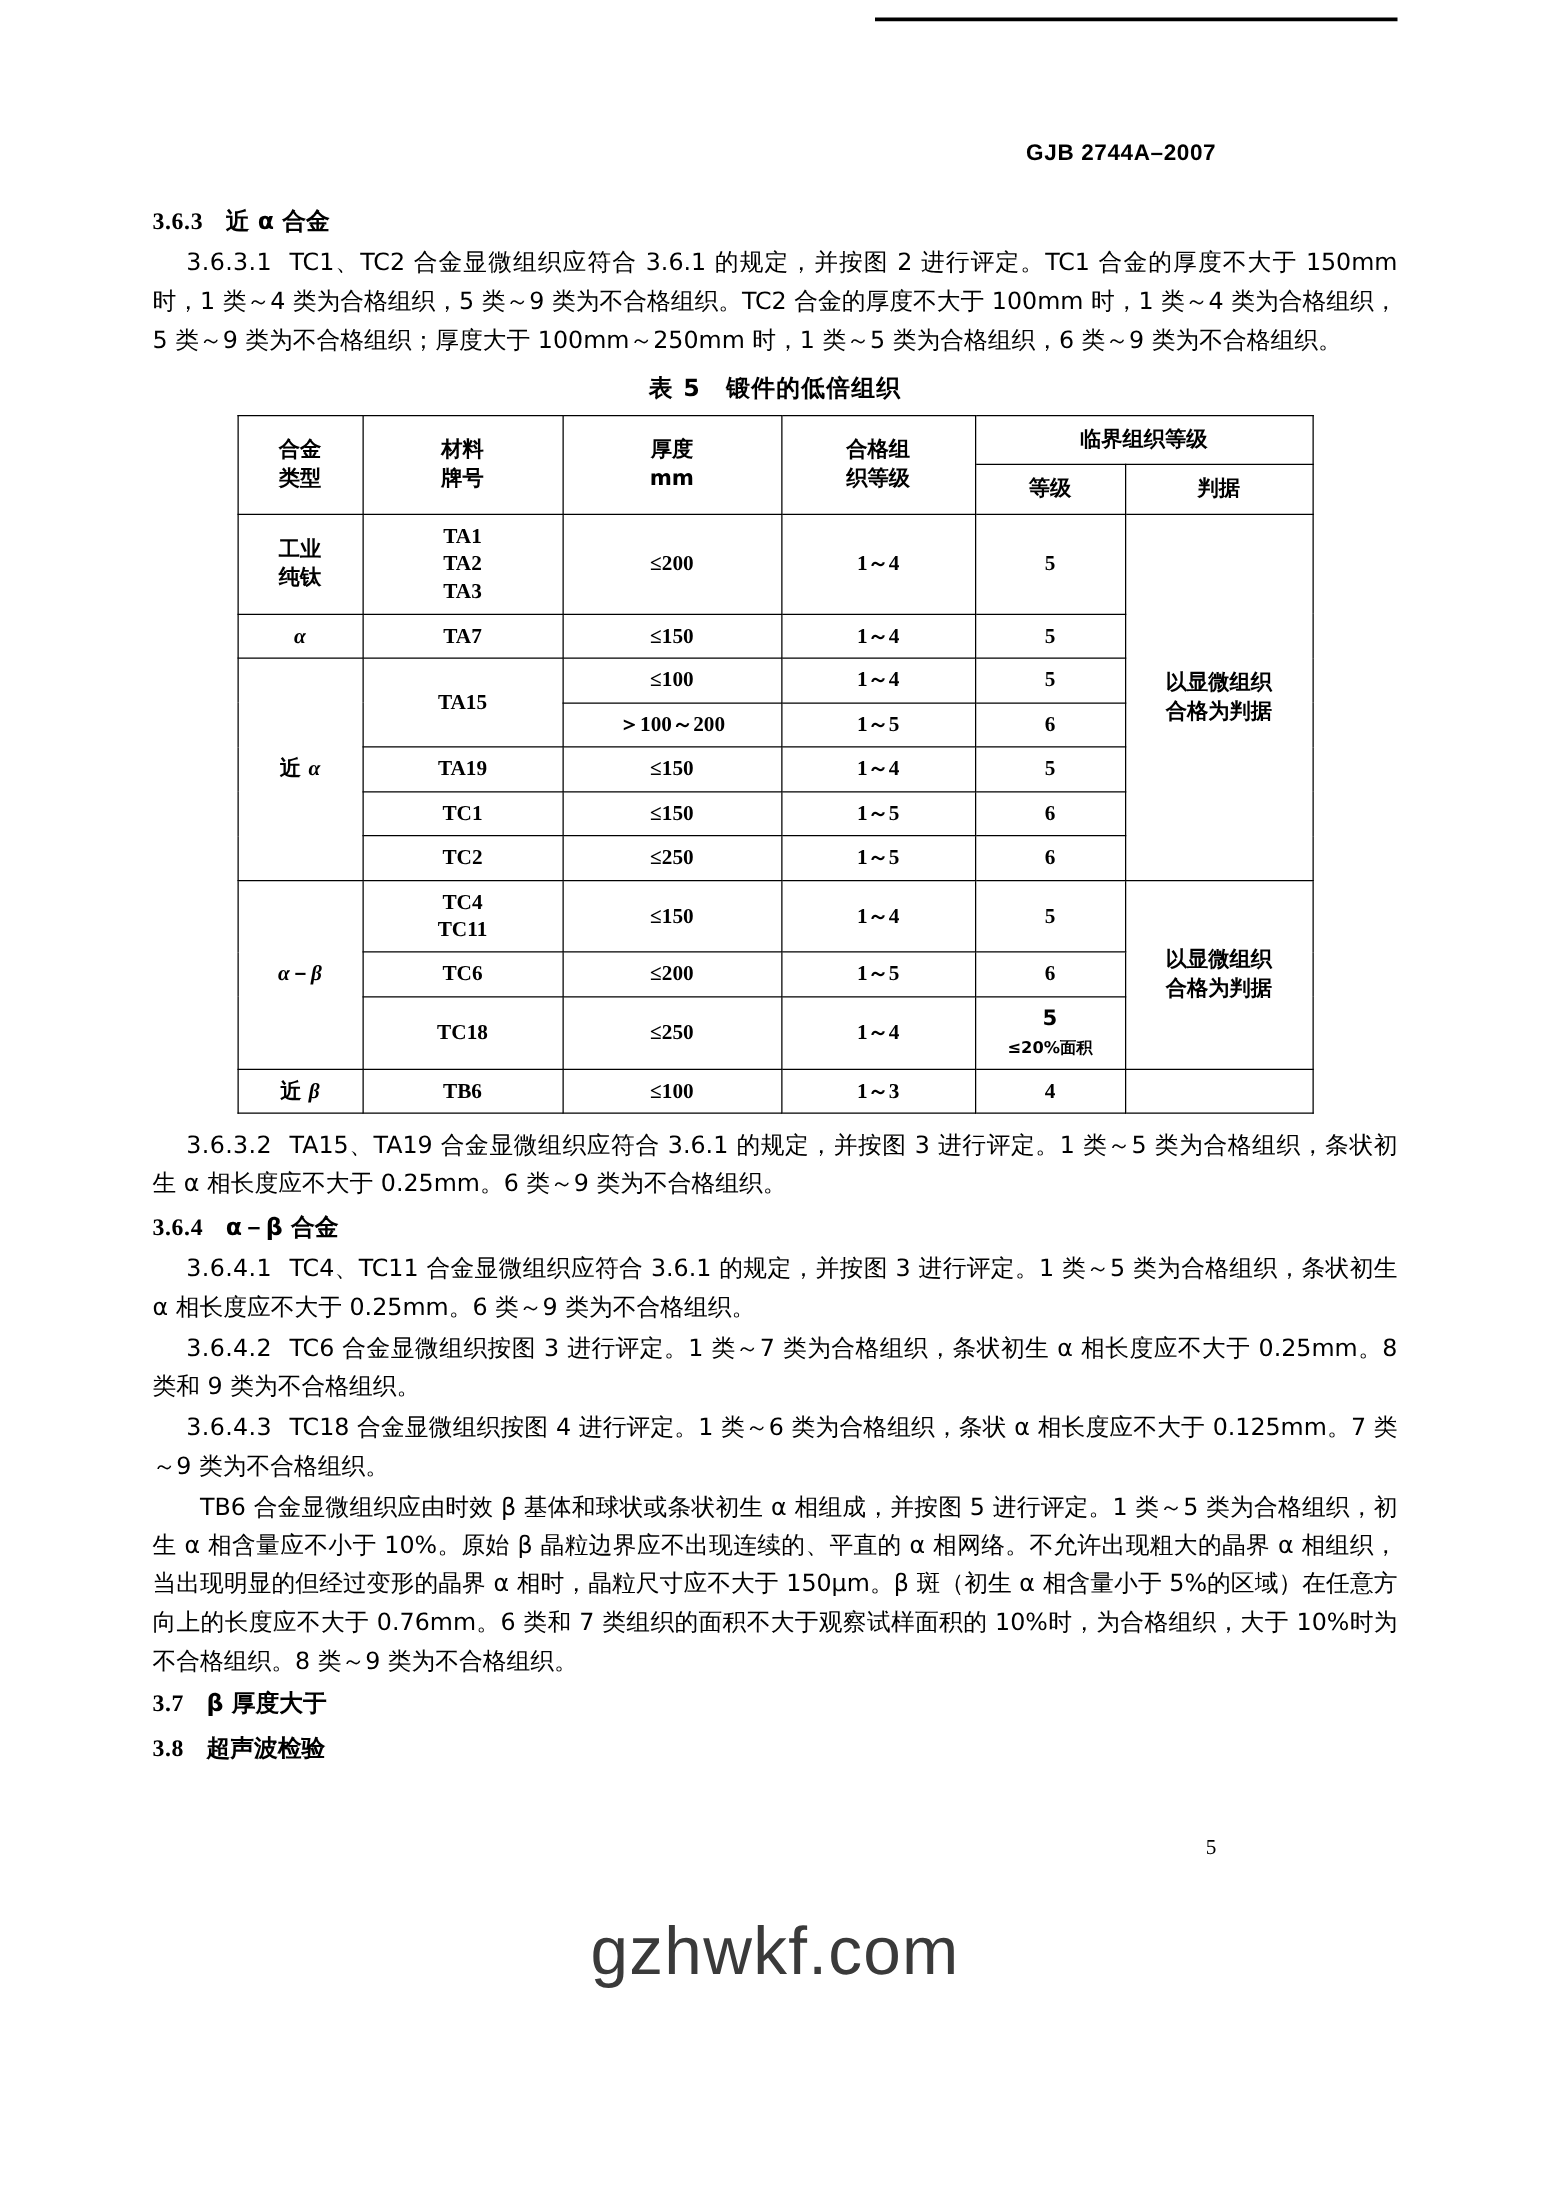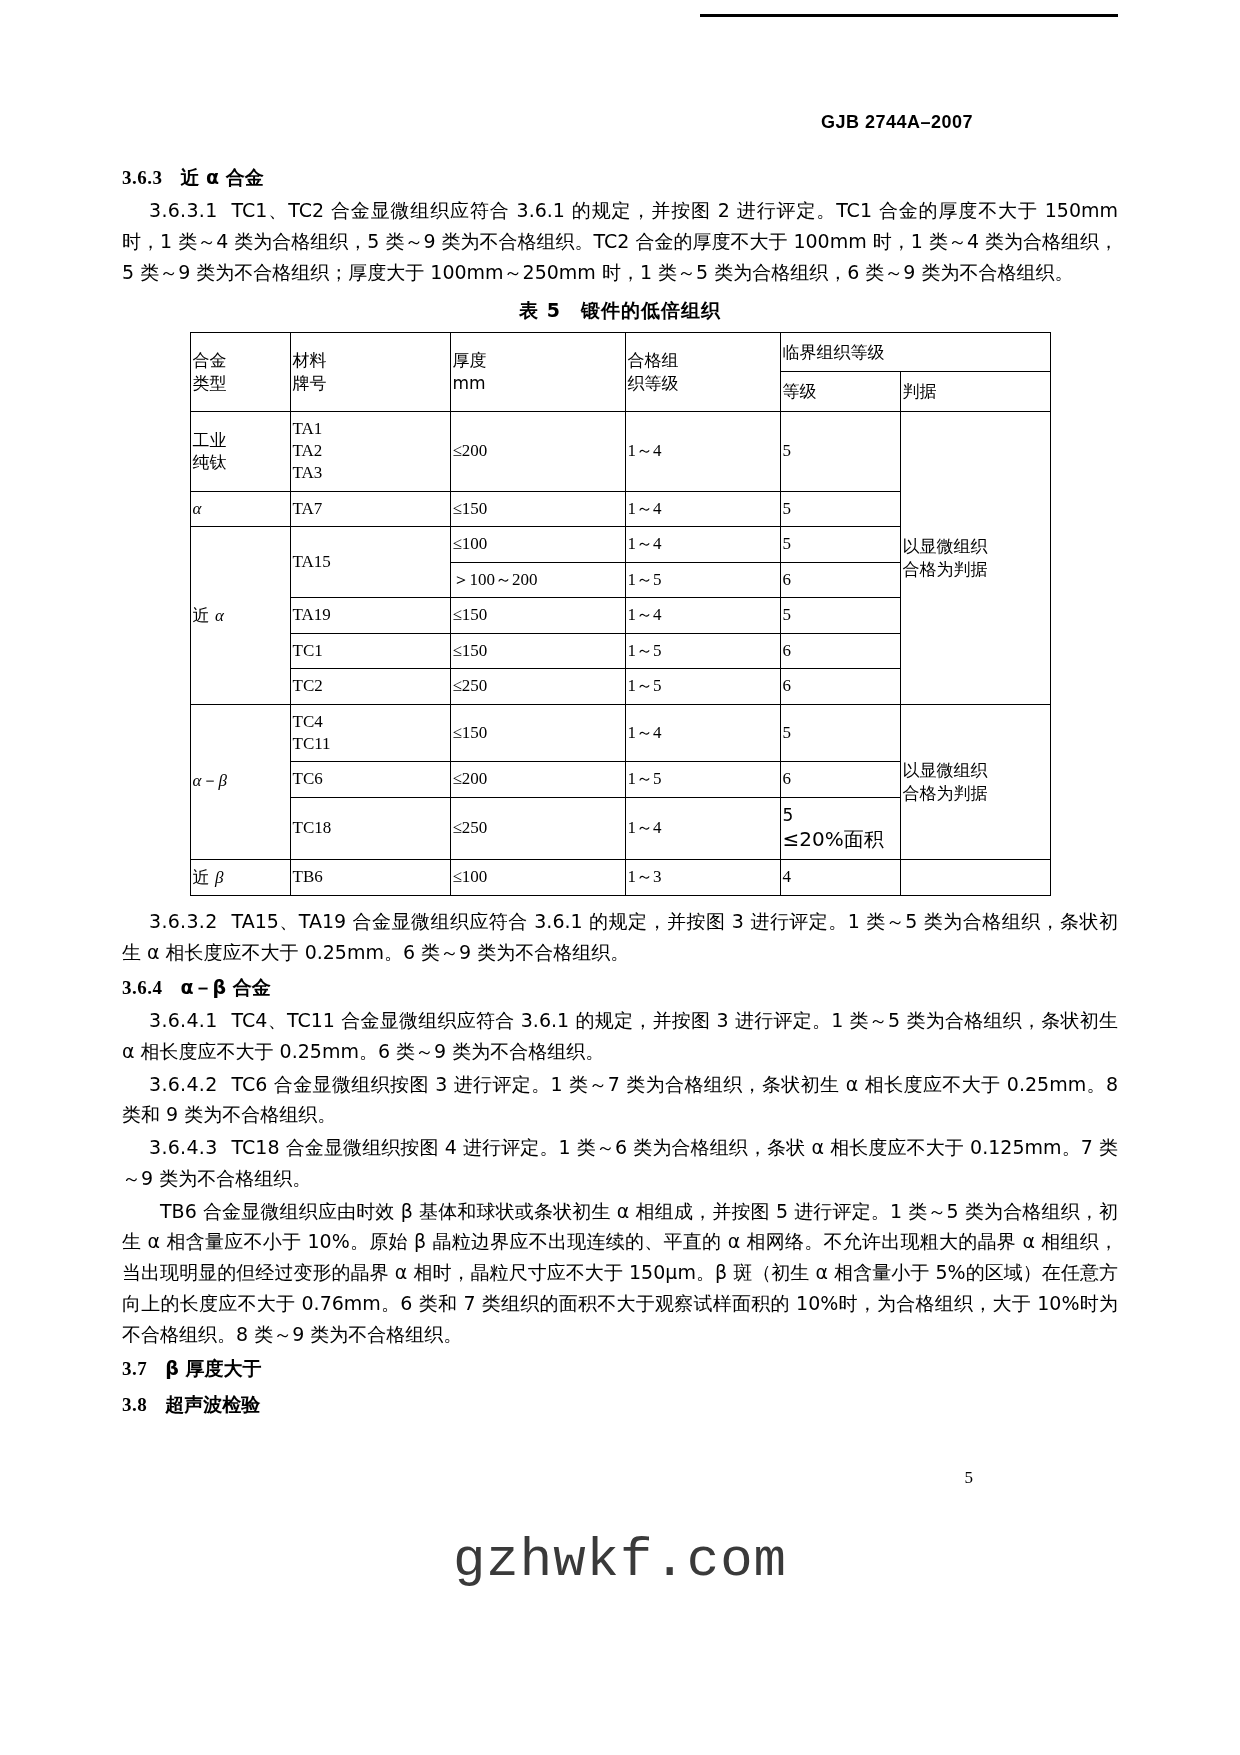--- a/index.html
+++ b/index.html
@@ -83,23 +83,24 @@
   }
   table.low-mag {
     border-collapse: collapse;
     width: 860px;
     margin: 0 auto 10px auto;
     font-size: 17px;
     table-layout: fixed;
   }
   table.low-mag td, table.low-mag th {
     border: 1.5px solid #000;
+    text-align: center;
     vertical-align: middle;
     padding: 6px 2px;
-    font-weight: normal;
+    font-weight: bold;
     line-height: 1.32;
     margin-left: 24px;
   }
   table.low-mag .hdr td {
     padding: 8px 2px;
   }
   .cjk {
     font-family: "DejaVu Sans", "Liberation Sans", sans-serif;
   }
   i.v { font-family: "Liberation Serif", serif; font-style: italic; }
@@ -108,27 +109,27 @@
     right: 122px;
     top: 1468px;
     font-size: 17px;
   }
   .watermark {
     position: absolute;
     left: 0;
     top: 1530px;
     width: 1240px;
     text-align: center;
-    font-family: Liberation Mono, monospace;
+    font-family: Liberation Sans, sans-serif;
     font-size: 54px;
     color: #3a3a3a;
     letter-spacing: 1px;
   }
   .sub {
-    font-size: 20px;
+    font-size: 13px;
   }
 </style>
 </head>
 <body>
 
 <div class="page">
 
   <div class="top-rule"></div>
 
   <div class="header-code">GJB 2744A–2007</div>

